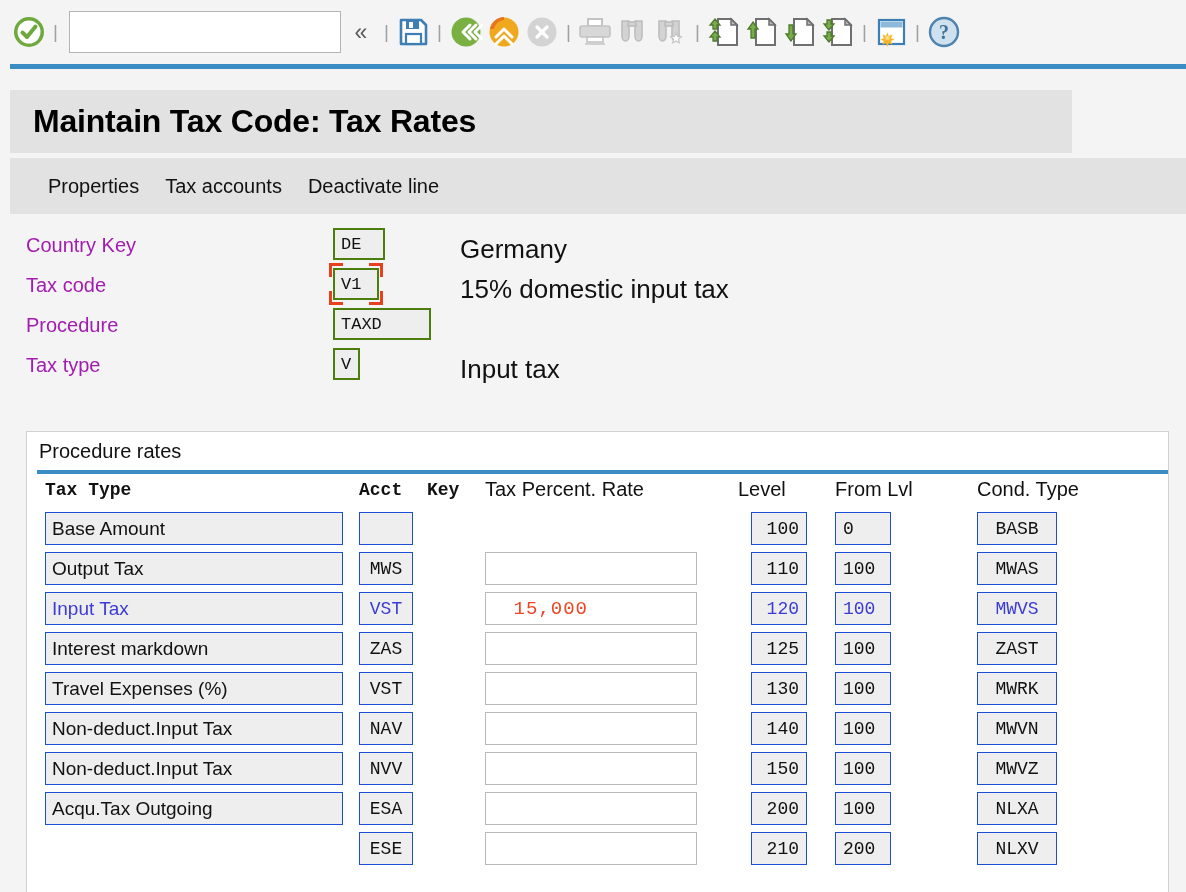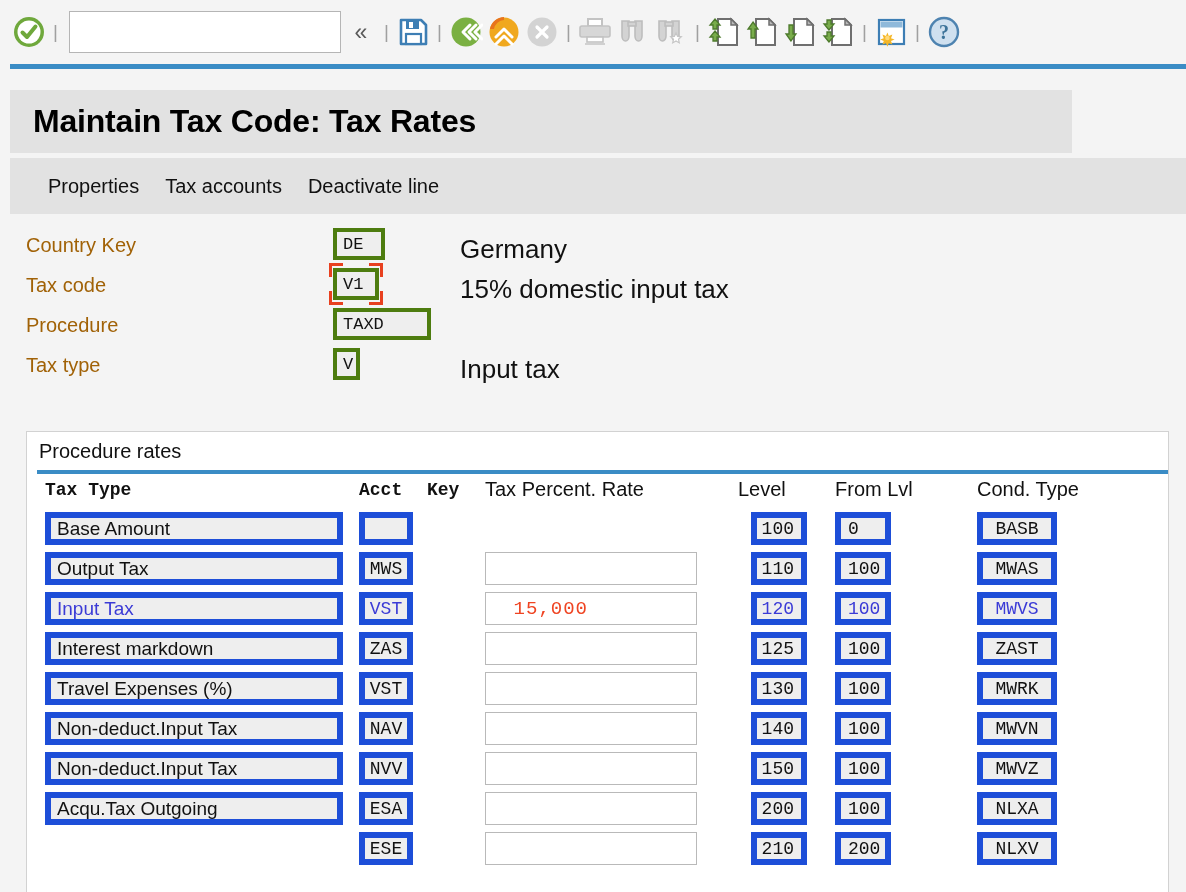--- a/index.html
+++ b/index.html
@@ -115,29 +115,29 @@
   }
   .hdr-row {
     position: relative;
     height: 40px;
   }
   .hdr-label {
     position: absolute;
     left: 26px;
     top: 6px;
     font-size: 20px;
-    color: #a16207;
+    color: #a21caf;
     white-space: nowrap;
   }
   .hdr-box {
     position: absolute;
     left: 333px;
     top: 0px;
     background: #eeeeee;
-    border: 4px solid #4d7c0f;
+    border: 2px solid #4d7c0f;
     box-sizing: border-box;
     font-family: "Liberation Mono", "DejaVu Sans Mono", monospace;
     font-size: 17px;
     color: #111111;
     display: flex;
     align-items: center;
     padding-left: 6px;
     height: 32px;
   }
   .hdr-desc {
@@ -215,21 +215,21 @@
 
   .row {
     position: relative;
     height: 40px;
   }
   .cell {
     position: absolute;
     top: 0;
     height: 33px;
     box-sizing: border-box;
-    border: 6px solid #1d4ed8;
+    border: 1px solid #1d4ed8;
     background: #eeeeee;
     display: flex;
     align-items: center;
     font-size: 19px;
     color: #111111;
     padding: 0 6px;
     white-space: nowrap;
     overflow: hidden;
   }
   .cell.mono {

